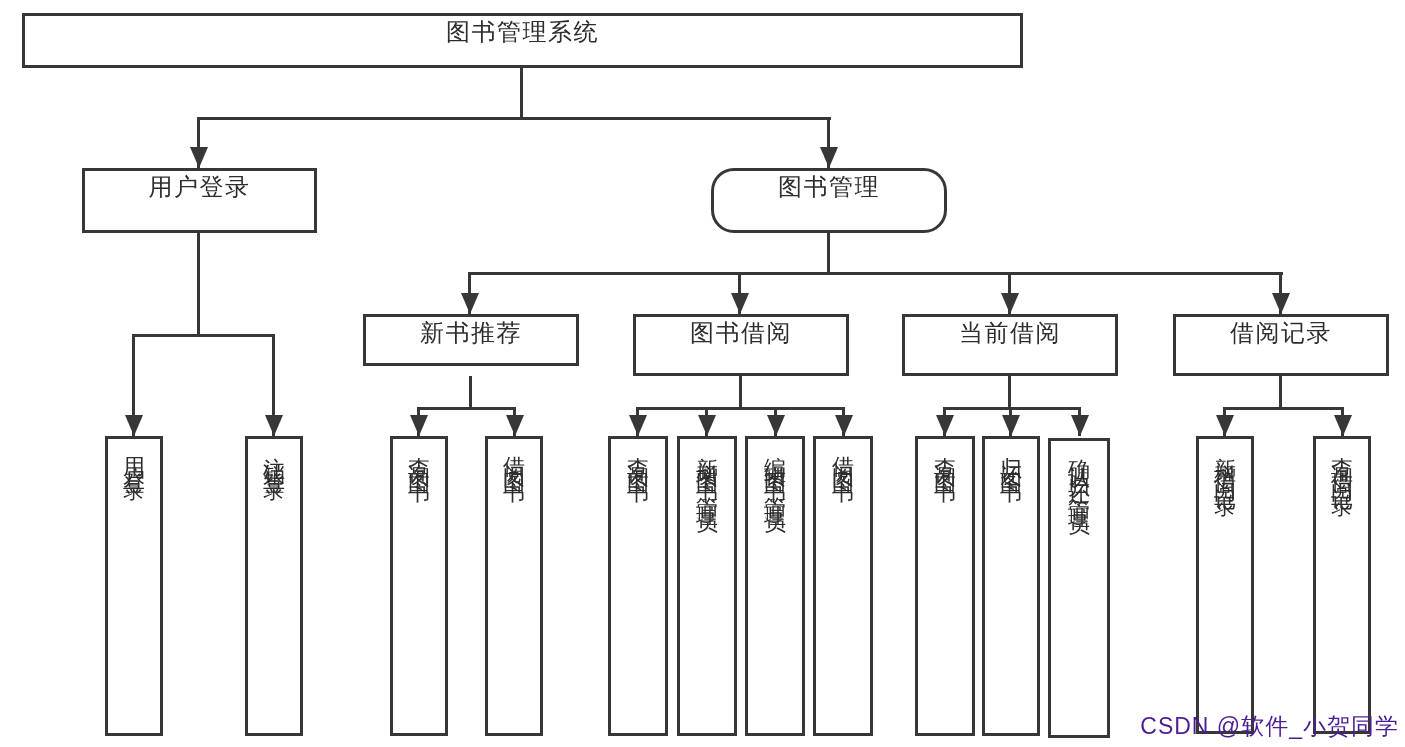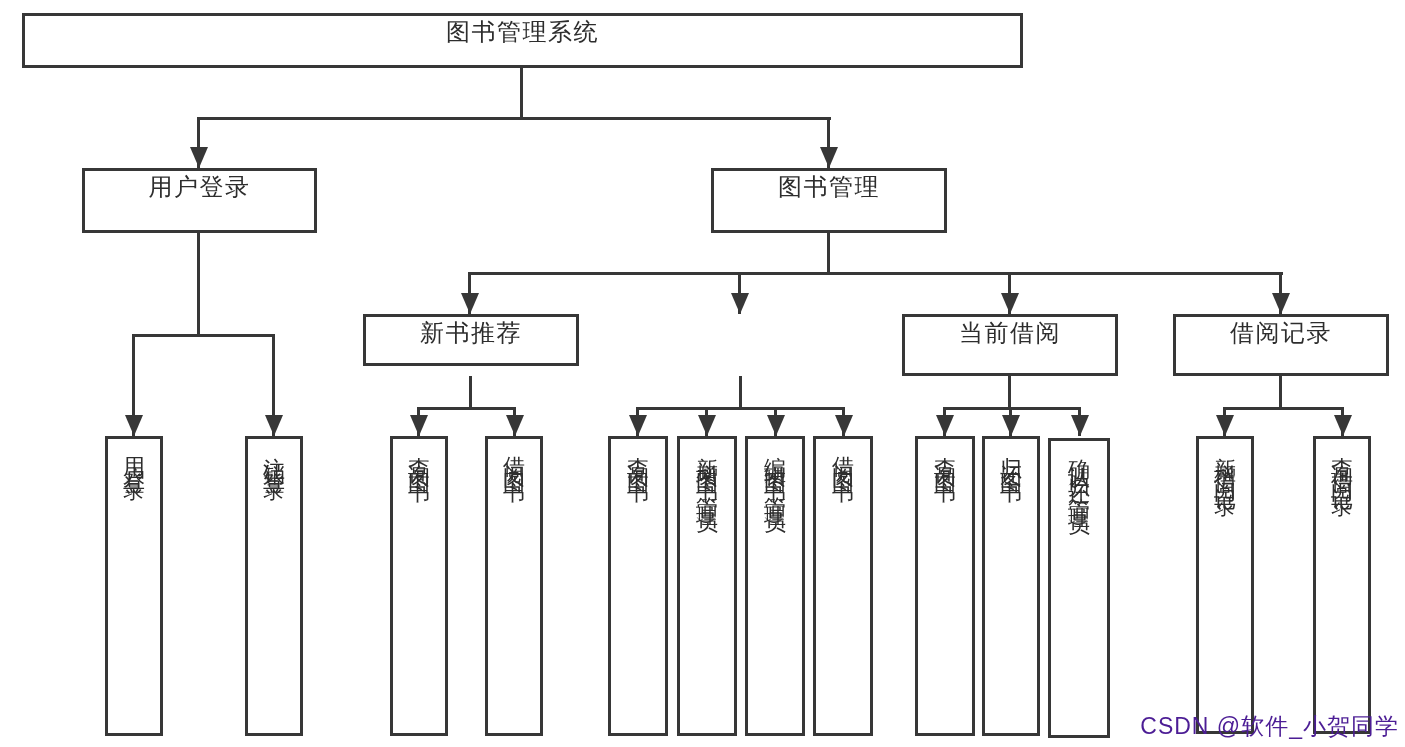--- a/index.html
+++ b/index.html
@@ -80,26 +80,29 @@
   <div class="arr" style="left:1223px;top:407px;height:29px;"></div>
   <div class="arr" style="left:1341px;top:407px;height:29px;"></div>
 
   <div class="node" style="left:22px;top:13px;width:1001px;height:55px;">
     <span class="hlabel">图书管理系统</span>
   </div>
 
   <div class="node" style="left:82px;top:168px;width:235px;height:65px;">
     <span class="hlabel">用户登录</span>
   </div>
-  <div class="node" style="left:711px;top:168px;width:236px;height:65px;">
+  <div class="node" style="left:711px;top:168px;width:236px;height:65px;border-radius:23px;">
     <span class="hlabel">图书管理</span>
   </div>
 
   <div class="node" style="left:363px;top:314px;width:216px;height:52px;">
     <span class="hlabel">新书推荐</span>
+  </div>
+  <div class="node" style="left:633px;top:314px;width:216px;height:62px;">
+    <span class="hlabel">图书借阅</span>
   </div>
   <div class="node" style="left:902px;top:314px;width:216px;height:62px;">
     <span class="hlabel">当前借阅</span>
   </div>
   <div class="node" style="left:1173px;top:314px;width:216px;height:62px;">
     <span class="hlabel">借阅记录</span>
   </div>
 
   <div class="node leaf" style="left:105px;top:436px;width:58px;height:300px;">
     <span class="vlabel">用户登录</span>

